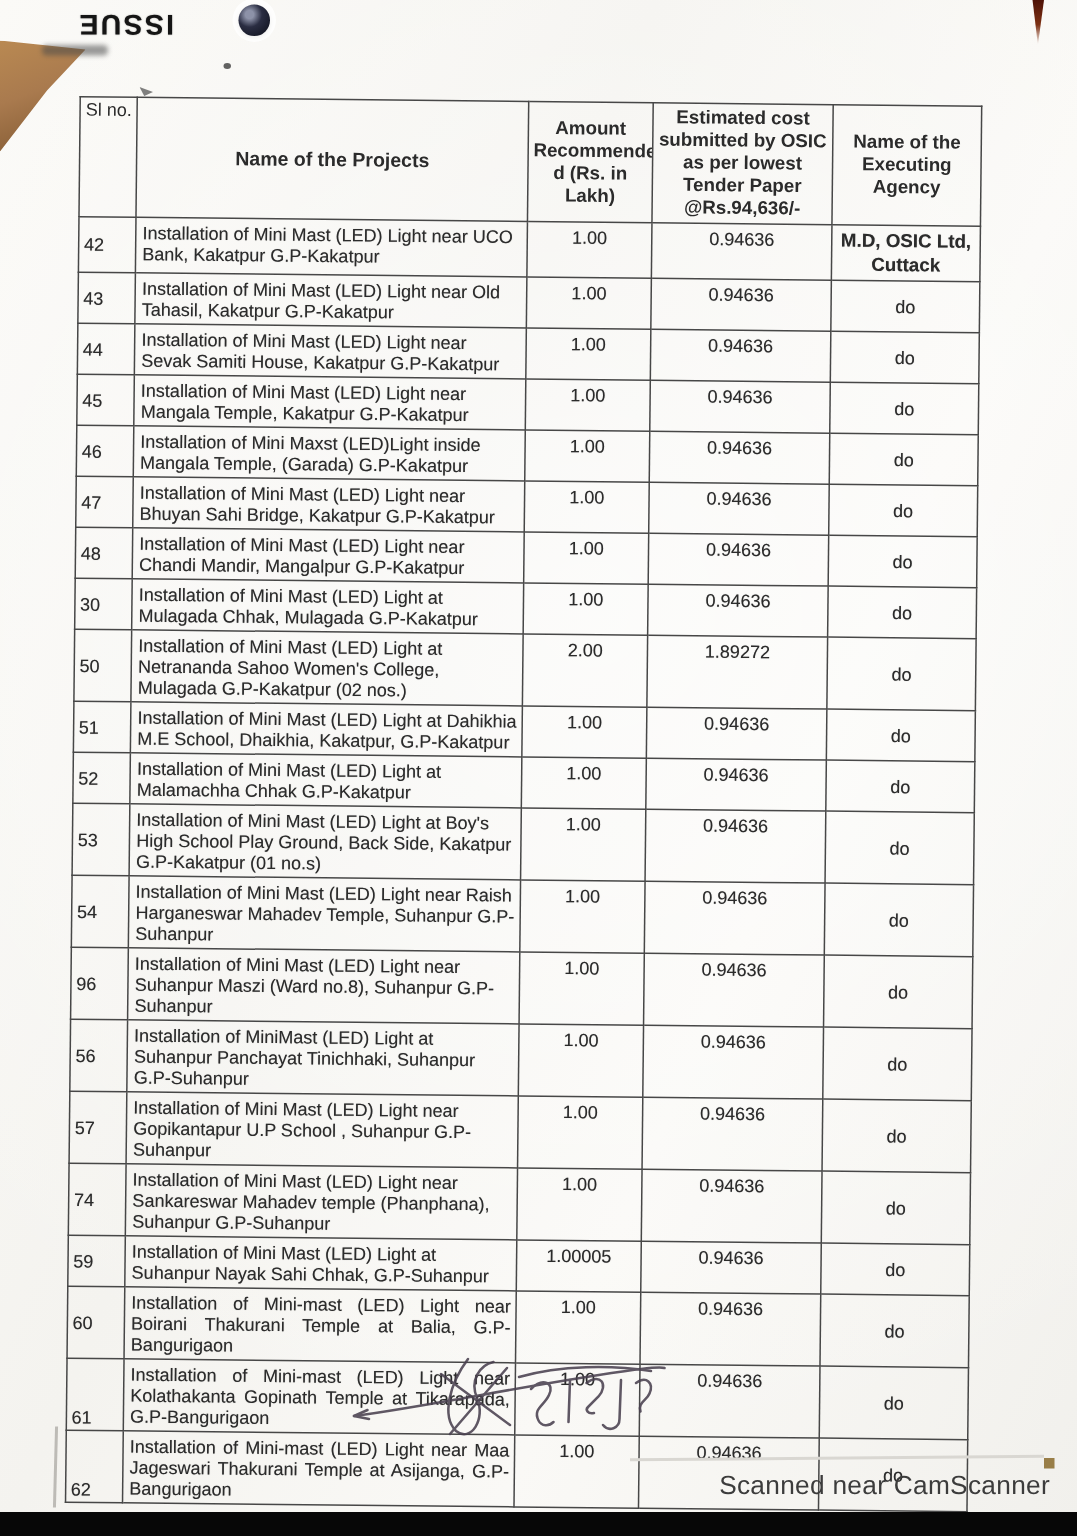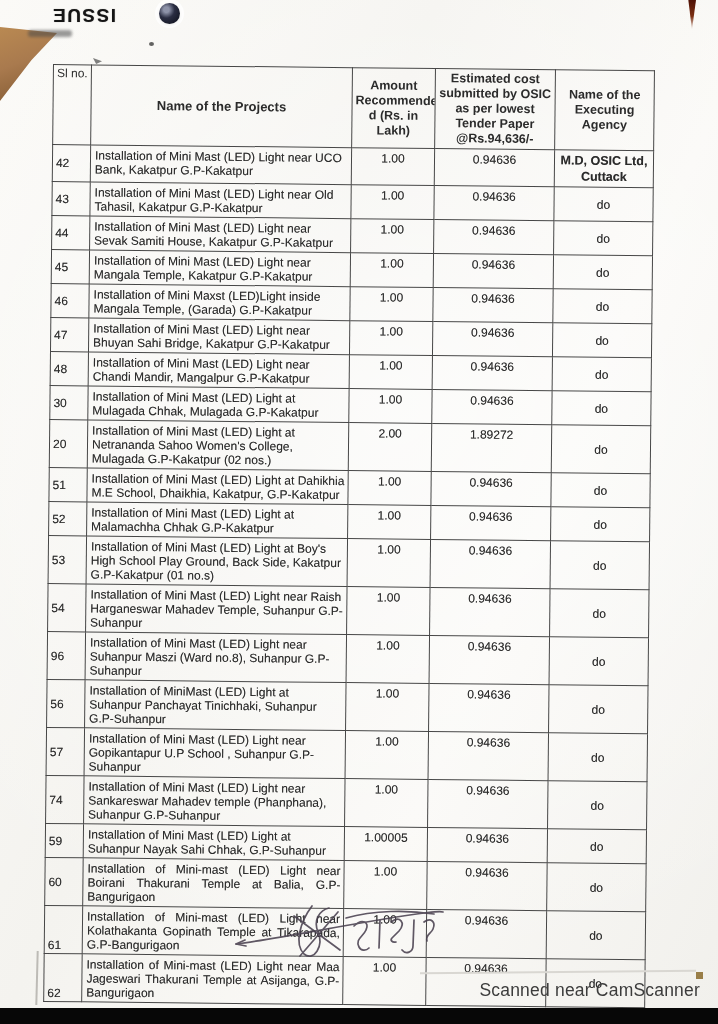--- a/index.html
+++ b/index.html
@@ -50,21 +50,21 @@
   }
   table{border-collapse:collapse;width:100%;table-layout:fixed;}
   th,td{
     border:1.5px solid #474747;
     font-size:12px;line-height:14px;
     padding:2px 3px;
     overflow:hidden;
   }
   thead tr{height:72px;}
   th{font-weight:700;text-align:center;vertical-align:middle;font-size:12.5px;line-height:15px;}
-  th.sl{font-weight:400;vertical-align:top;text-align:center;font-size:12px;padding-top:1px;}
+  th.sl{font-weight:400;vertical-align:top;text-align:right;font-size:12px;padding-top:1px;}
   th.name{font-size:13px;}
   col.c-sl{width:38px;}
   col.c-name{width:261px;}
   col.c-amount{width:83px;}
   col.c-estimated{width:120px;}
   col.c-agency{width:99px;}
   td.sl{text-align:left;vertical-align:middle;}
   td.name{text-align:left;vertical-align:top;padding:2.5px 3px 2.5px 4px;}
   td.amount,td.estimated{text-align:center;vertical-align:top;padding-top:3px;}
   td.agency{text-align:center;vertical-align:middle;}
@@ -167,21 +167,21 @@
       <td class="agency">do</td>
     </tr>
           <tr>
       <td class="sl">30</td>
       <td class="name">Installation of Mini Mast (LED) Light at Mulagada Chhak, Mulagada G.P-Kakatpur</td>
       <td class="amount">1.00</td>
       <td class="estimated">0.94636</td>
       <td class="agency">do</td>
     </tr>
           <tr>
-      <td class="sl">20</td>
+      <td class="sl">50</td>
       <td class="name">Installation of Mini Mast (LED) Light at Netrananda Sahoo Women's College, Mulagada G.P-Kakatpur (02 nos.)</td>
       <td class="amount">2.00</td>
       <td class="estimated">1.89272</td>
       <td class="agency">do</td>
     </tr>
           <tr>
       <td class="sl">51</td>
       <td class="name">Installation of Mini Mast (LED) Light at Dahikhia M.E School, Dhaikhia, Kakatpur, G.P-Kakatpur</td>
       <td class="amount">1.00</td>
       <td class="estimated">0.94636</td>

